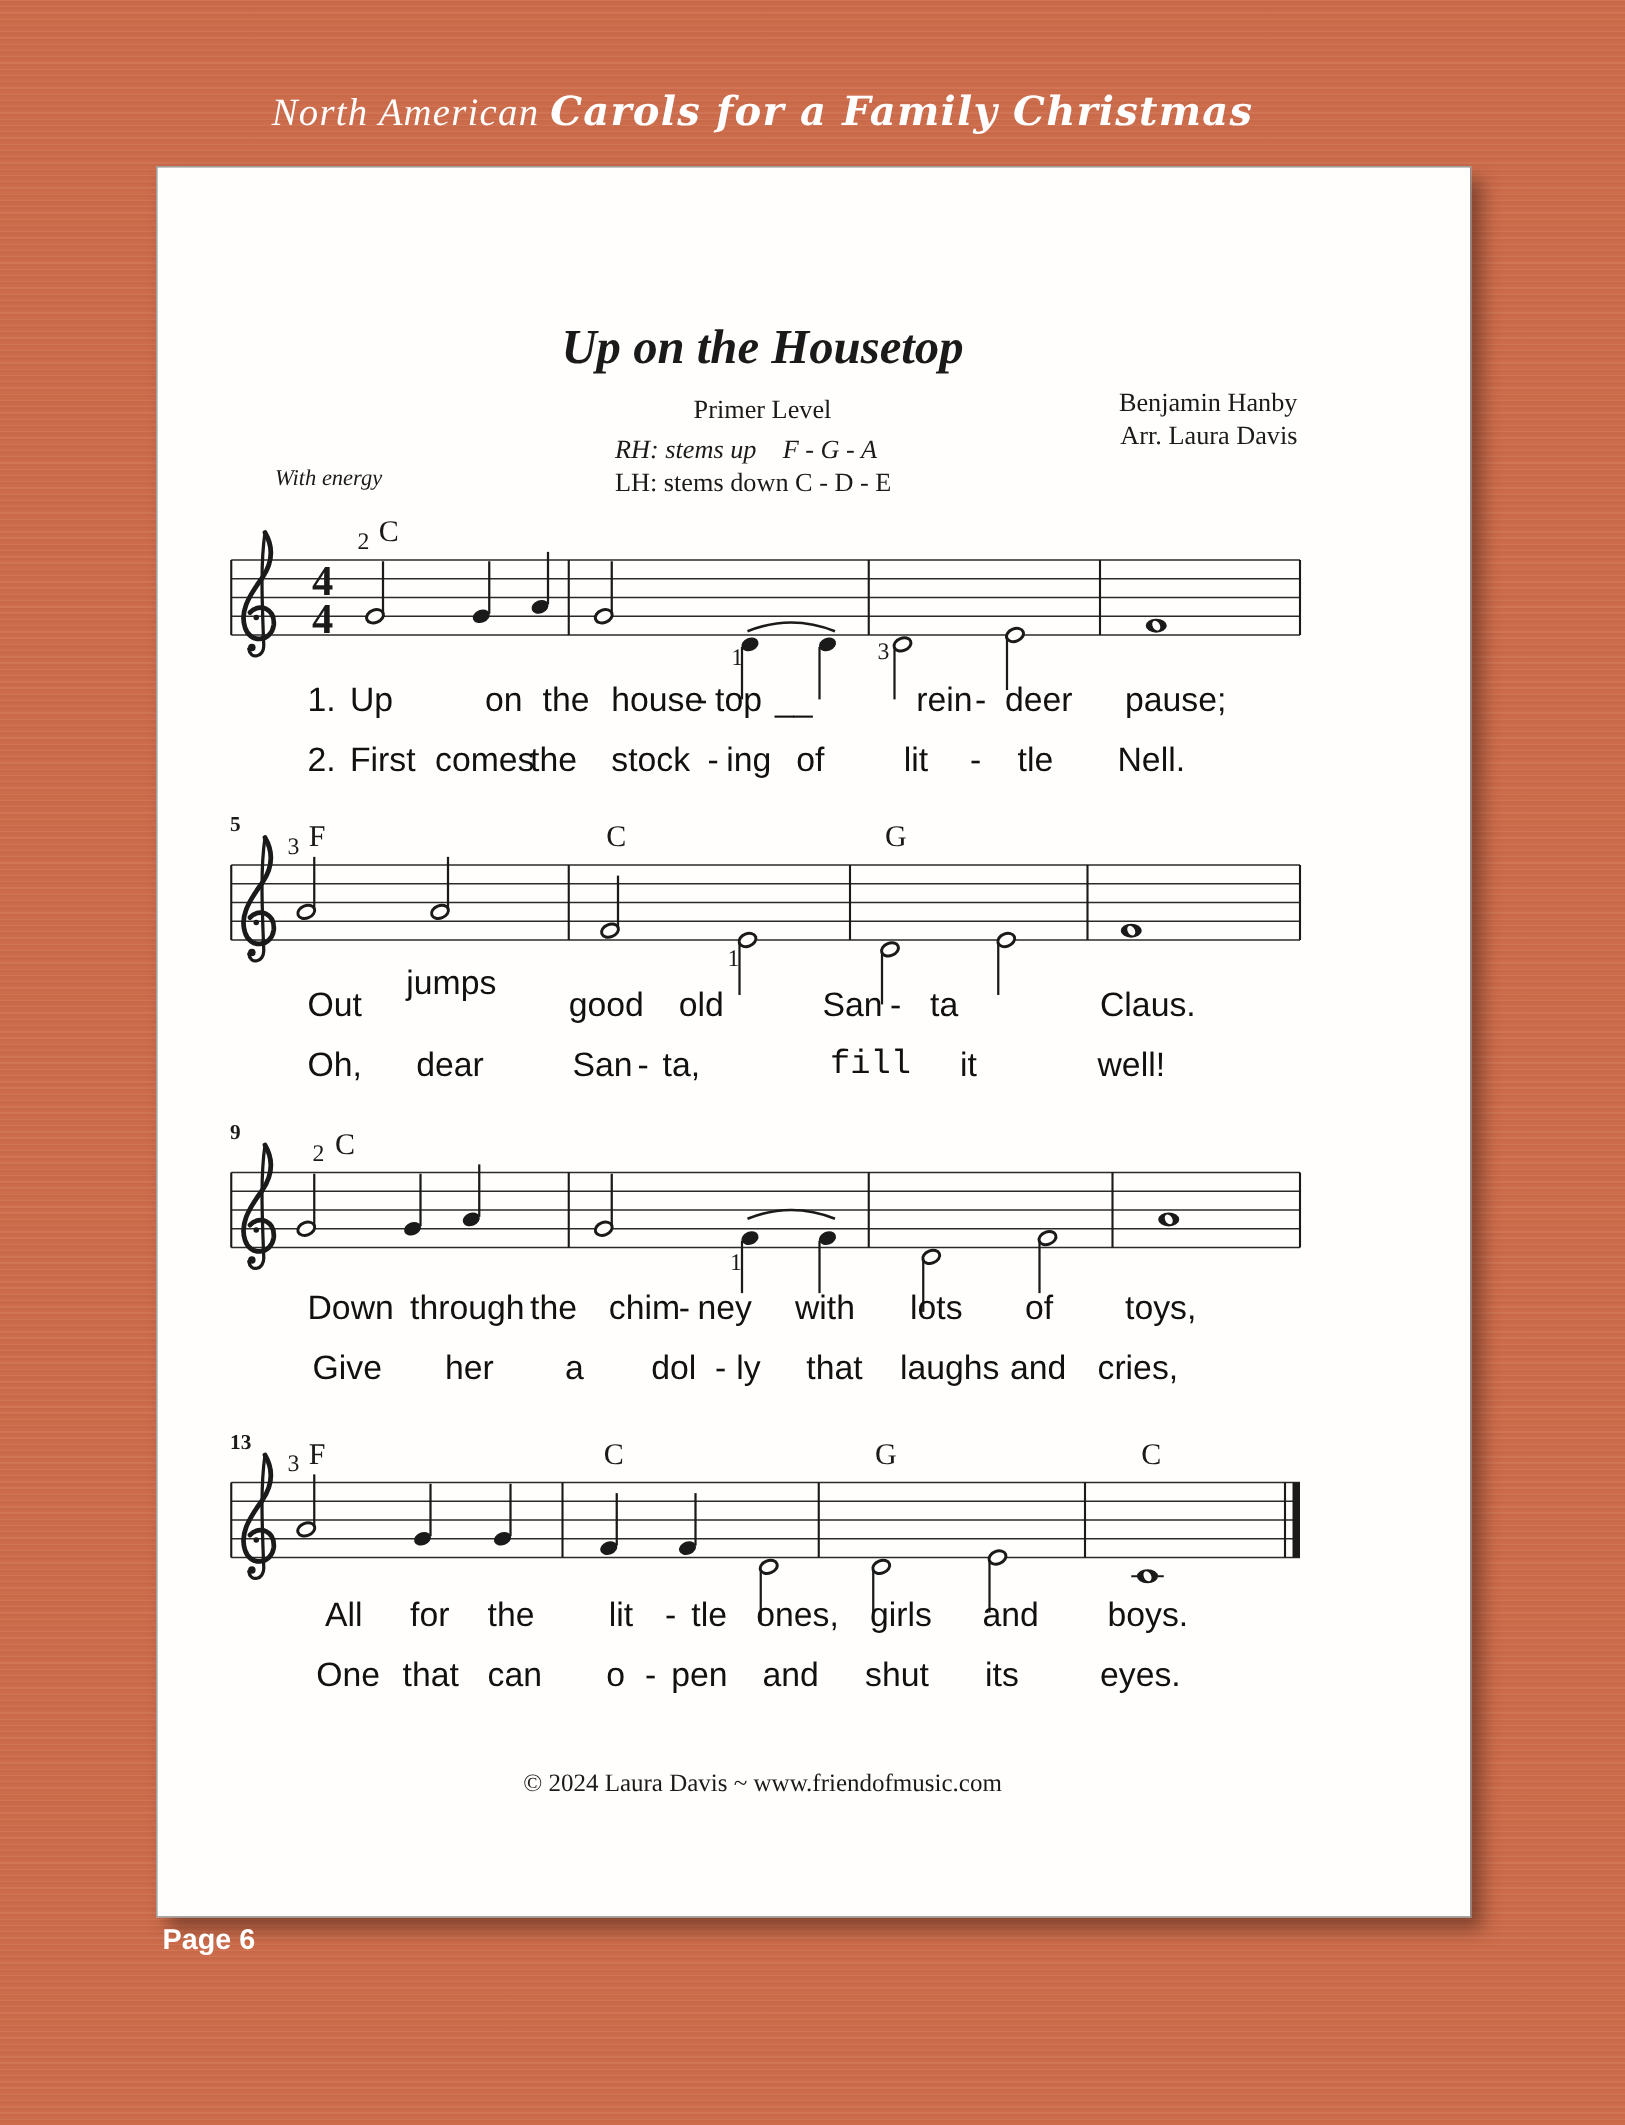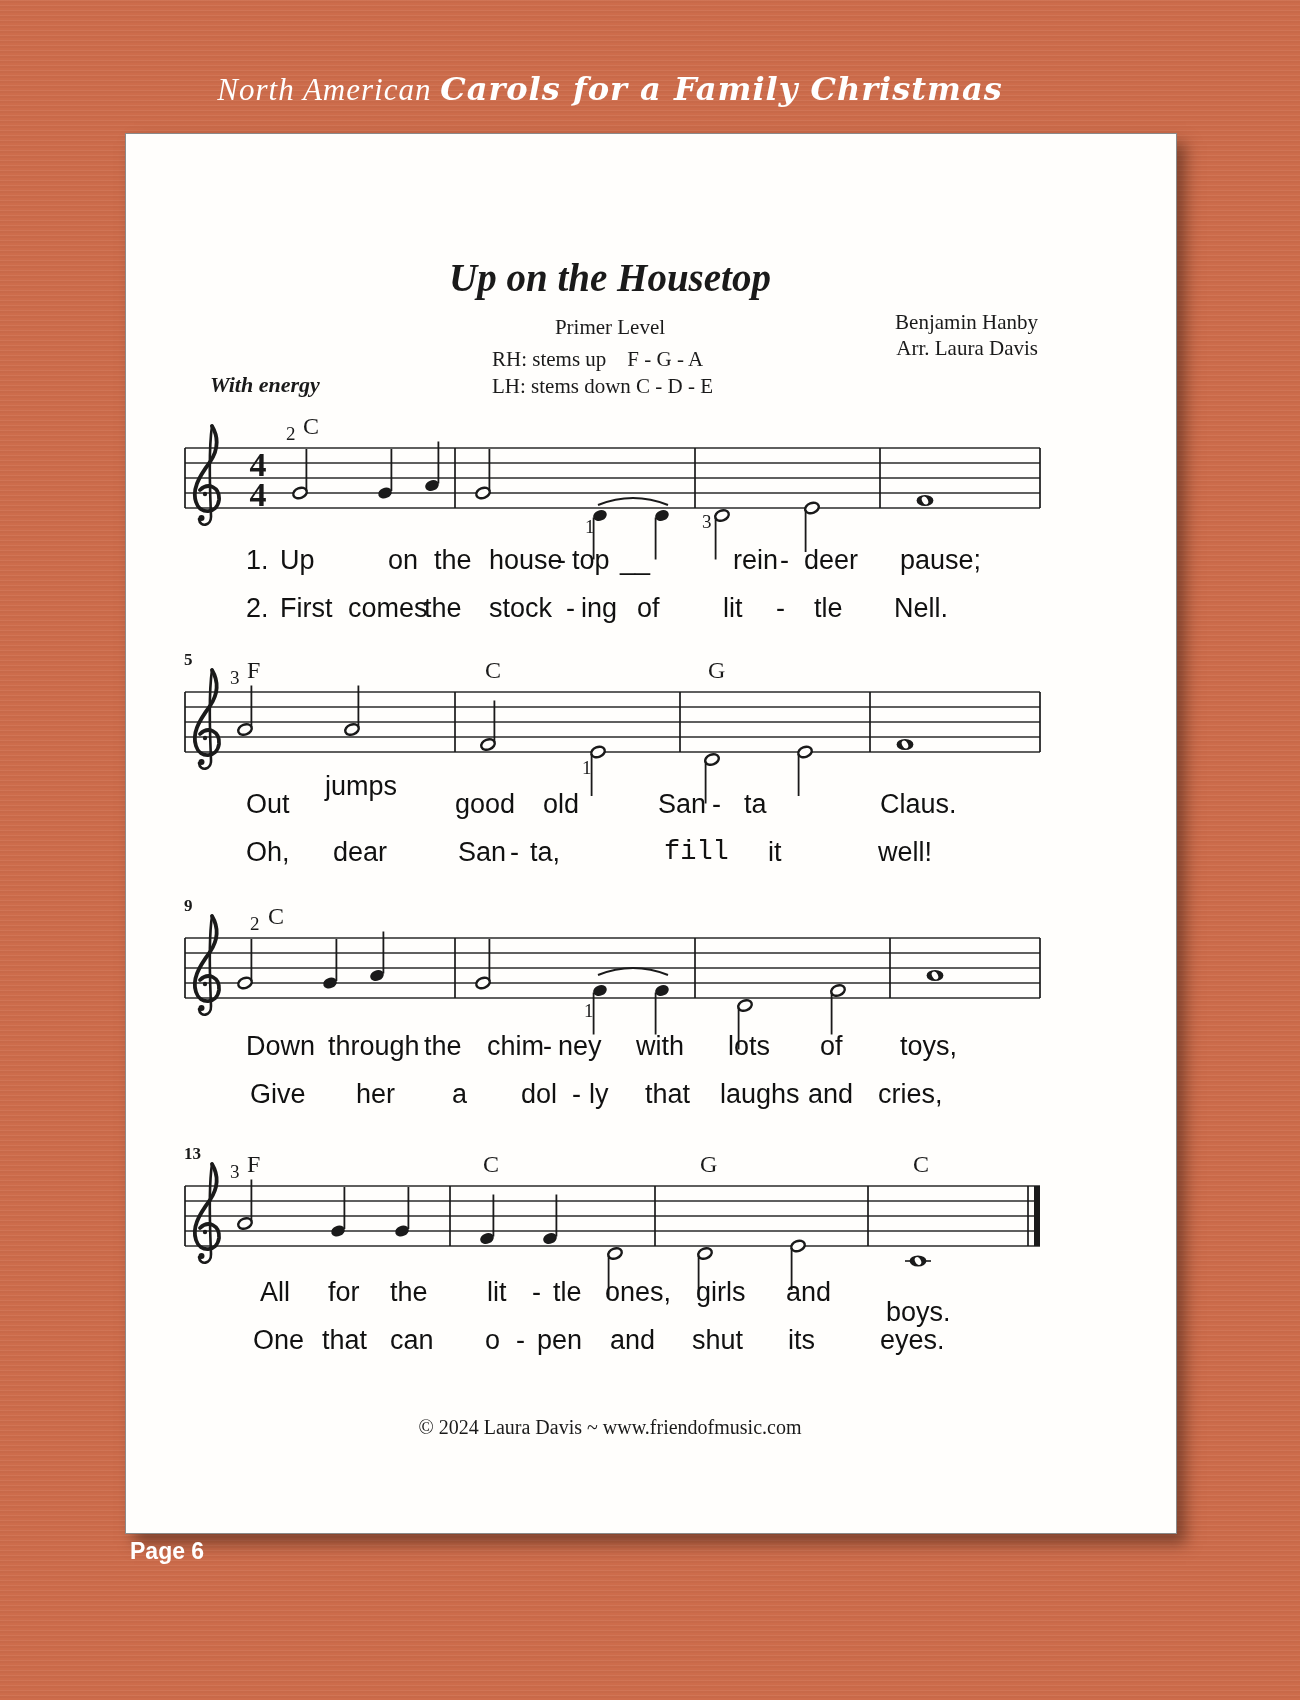--- a/index.html
+++ b/index.html
@@ -23,25 +23,25 @@
   #band-header .script{font-family:"DejaVu Serif",serif;font-style:italic;font-weight:bold;font-size:32px;letter-spacing:1px;}
   #sheet-page{
     position:absolute;left:125px;top:133px;width:1050px;height:1399px;
     background:#fffefc;border:1px solid #8a8a8a;
     box-shadow:9px 10px 14px rgba(70,35,22,0.55);
   }
   .abs{position:absolute;color:#1a1a1a;white-space:nowrap;}
   #score-title{left:610px;top:255px;transform:translateX(-50%);
     font-size:39px;font-weight:bold;font-style:italic;}
   #score-level{left:610px;top:315px;transform:translateX(-50%);font-size:21px;}
-  #rh-line{left:492px;top:347px;font-size:21px;}
+  #rh-line{left:492px;top:347px;font-size:21px;font-style:italic;}
   #lh-line{left:492px;top:374px;font-size:21px;}
   #composer{right:262px;top:310px;font-size:21px;text-align:right;}
   #arranger{right:262px;top:336px;font-size:21px;text-align:right;}
-  #tempo-mark{left:210px;top:372px;font-size:22px;font-weight:bold;font-style:italic;}
+  #tempo-mark{left:220px;top:372px;font-size:18px;font-weight:normal;font-style:italic;}
   #copyright-line{left:610px;top:1416px;transform:translateX(-50%);font-size:20px;}
   #page-footer{left:130px;top:1538px;color:#ffffff;
     font-family:"Liberation Sans",sans-serif;font-weight:bold;font-size:23px;}
   .lyr{font-family:"Liberation Sans",sans-serif;font-size:27px;color:#111;}
   .chord{font-size:24px;}
   .fing{font-size:19px;}
   .mnum{font-size:17px;font-weight:bold;}
   #music-overlay{position:absolute;left:0;top:0;pointer-events:none;}
 </style>
 </head>
@@ -300,21 +300,21 @@
 <div class="abs fing" style="left: 230px; top: 1161px;">3</div>
 <div class="abs lyr" style="left: 260px; top: 1277px;">All</div>
 <div class="abs lyr" style="left: 328px; top: 1277px;">for</div>
 <div class="abs lyr" style="left: 390px; top: 1277px;">the</div>
 <div class="abs lyr" style="left: 487px; top: 1277px;">lit</div>
 <div class="abs lyr" style="left: 532px; top: 1277px;">-</div>
 <div class="abs lyr" style="left: 553px; top: 1277px;">tle</div>
 <div class="abs lyr" style="left: 605px; top: 1277px;">ones,</div>
 <div class="abs lyr" style="left: 696px; top: 1277px;">girls</div>
 <div class="abs lyr" style="left: 786px; top: 1277px;">and</div>
-<div class="abs lyr" style="left: 886px; top: 1277px; margin-top: 20px;">boys.</div>
+<div class="abs lyr" style="left: 886px; top: 1277px;">boys.</div>
 <div class="abs lyr" style="left: 253px; top: 1325px;">One</div>
 <div class="abs lyr" style="left: 322px; top: 1325px;">that</div>
 <div class="abs lyr" style="left: 390px; top: 1325px;">can</div>
 <div class="abs lyr" style="left: 485px; top: 1325px;">o</div>
 <div class="abs lyr" style="left: 516px; top: 1325px;">-</div>
 <div class="abs lyr" style="left: 537px; top: 1325px;">pen</div>
 <div class="abs lyr" style="left: 610px; top: 1325px;">and</div>
 <div class="abs lyr" style="left: 692px; top: 1325px;">shut</div>
 <div class="abs lyr" style="left: 788px; top: 1325px;">its</div>
 <div class="abs lyr" style="left: 880px; top: 1325px;">eyes.</div>

